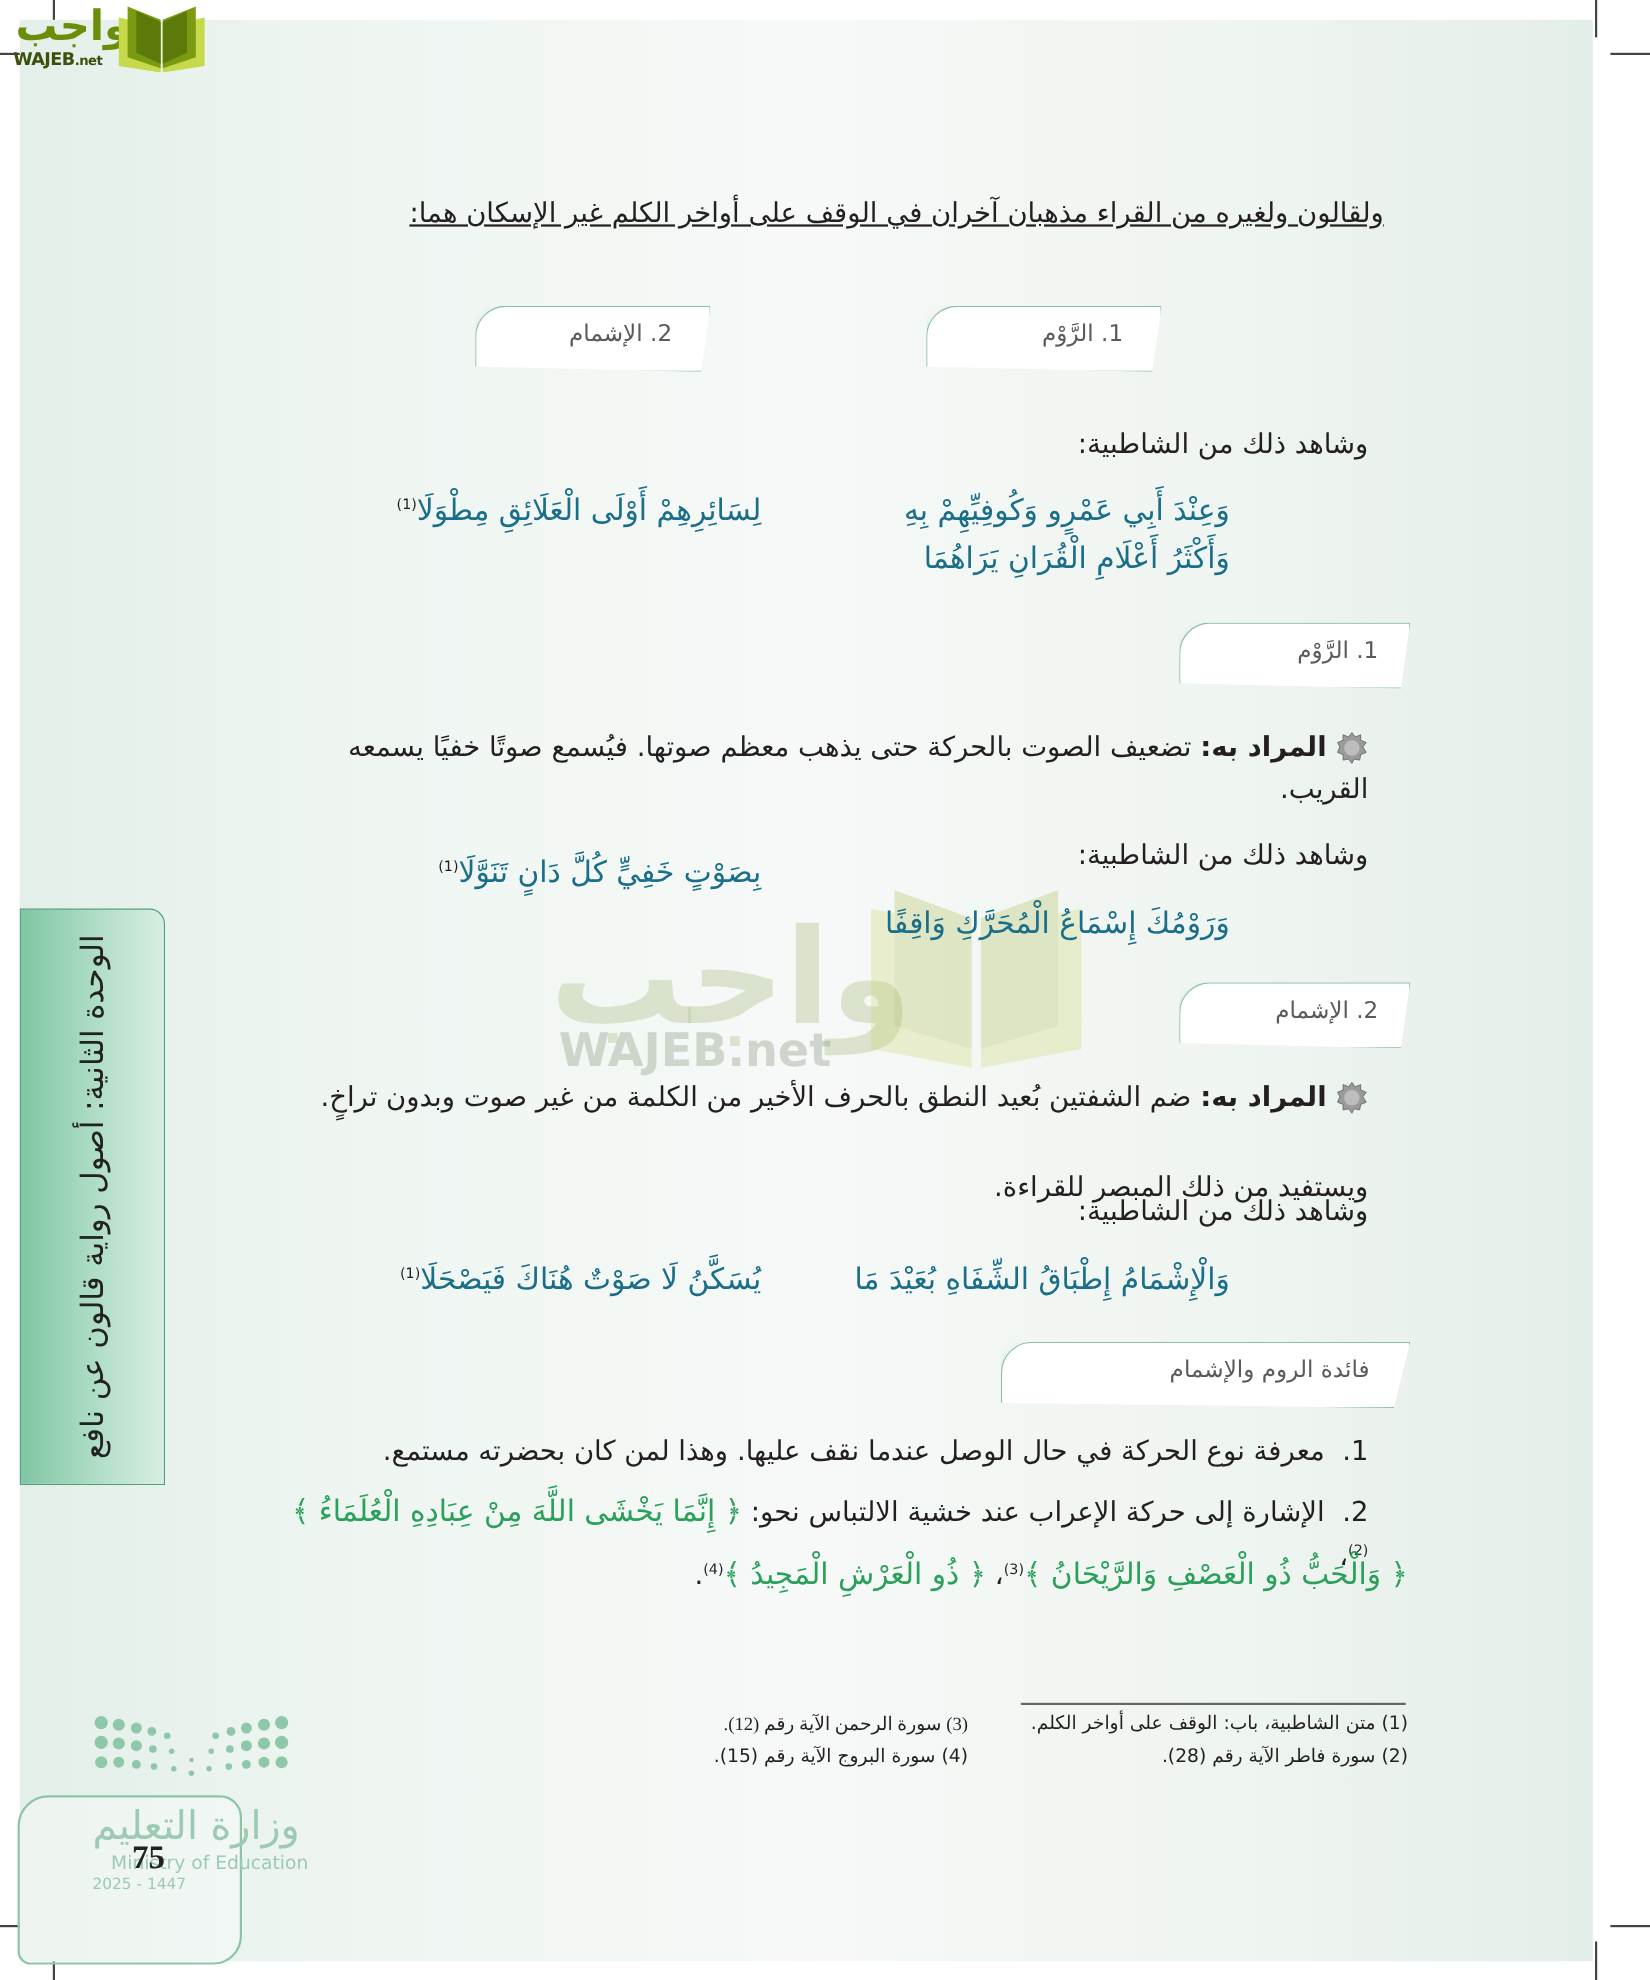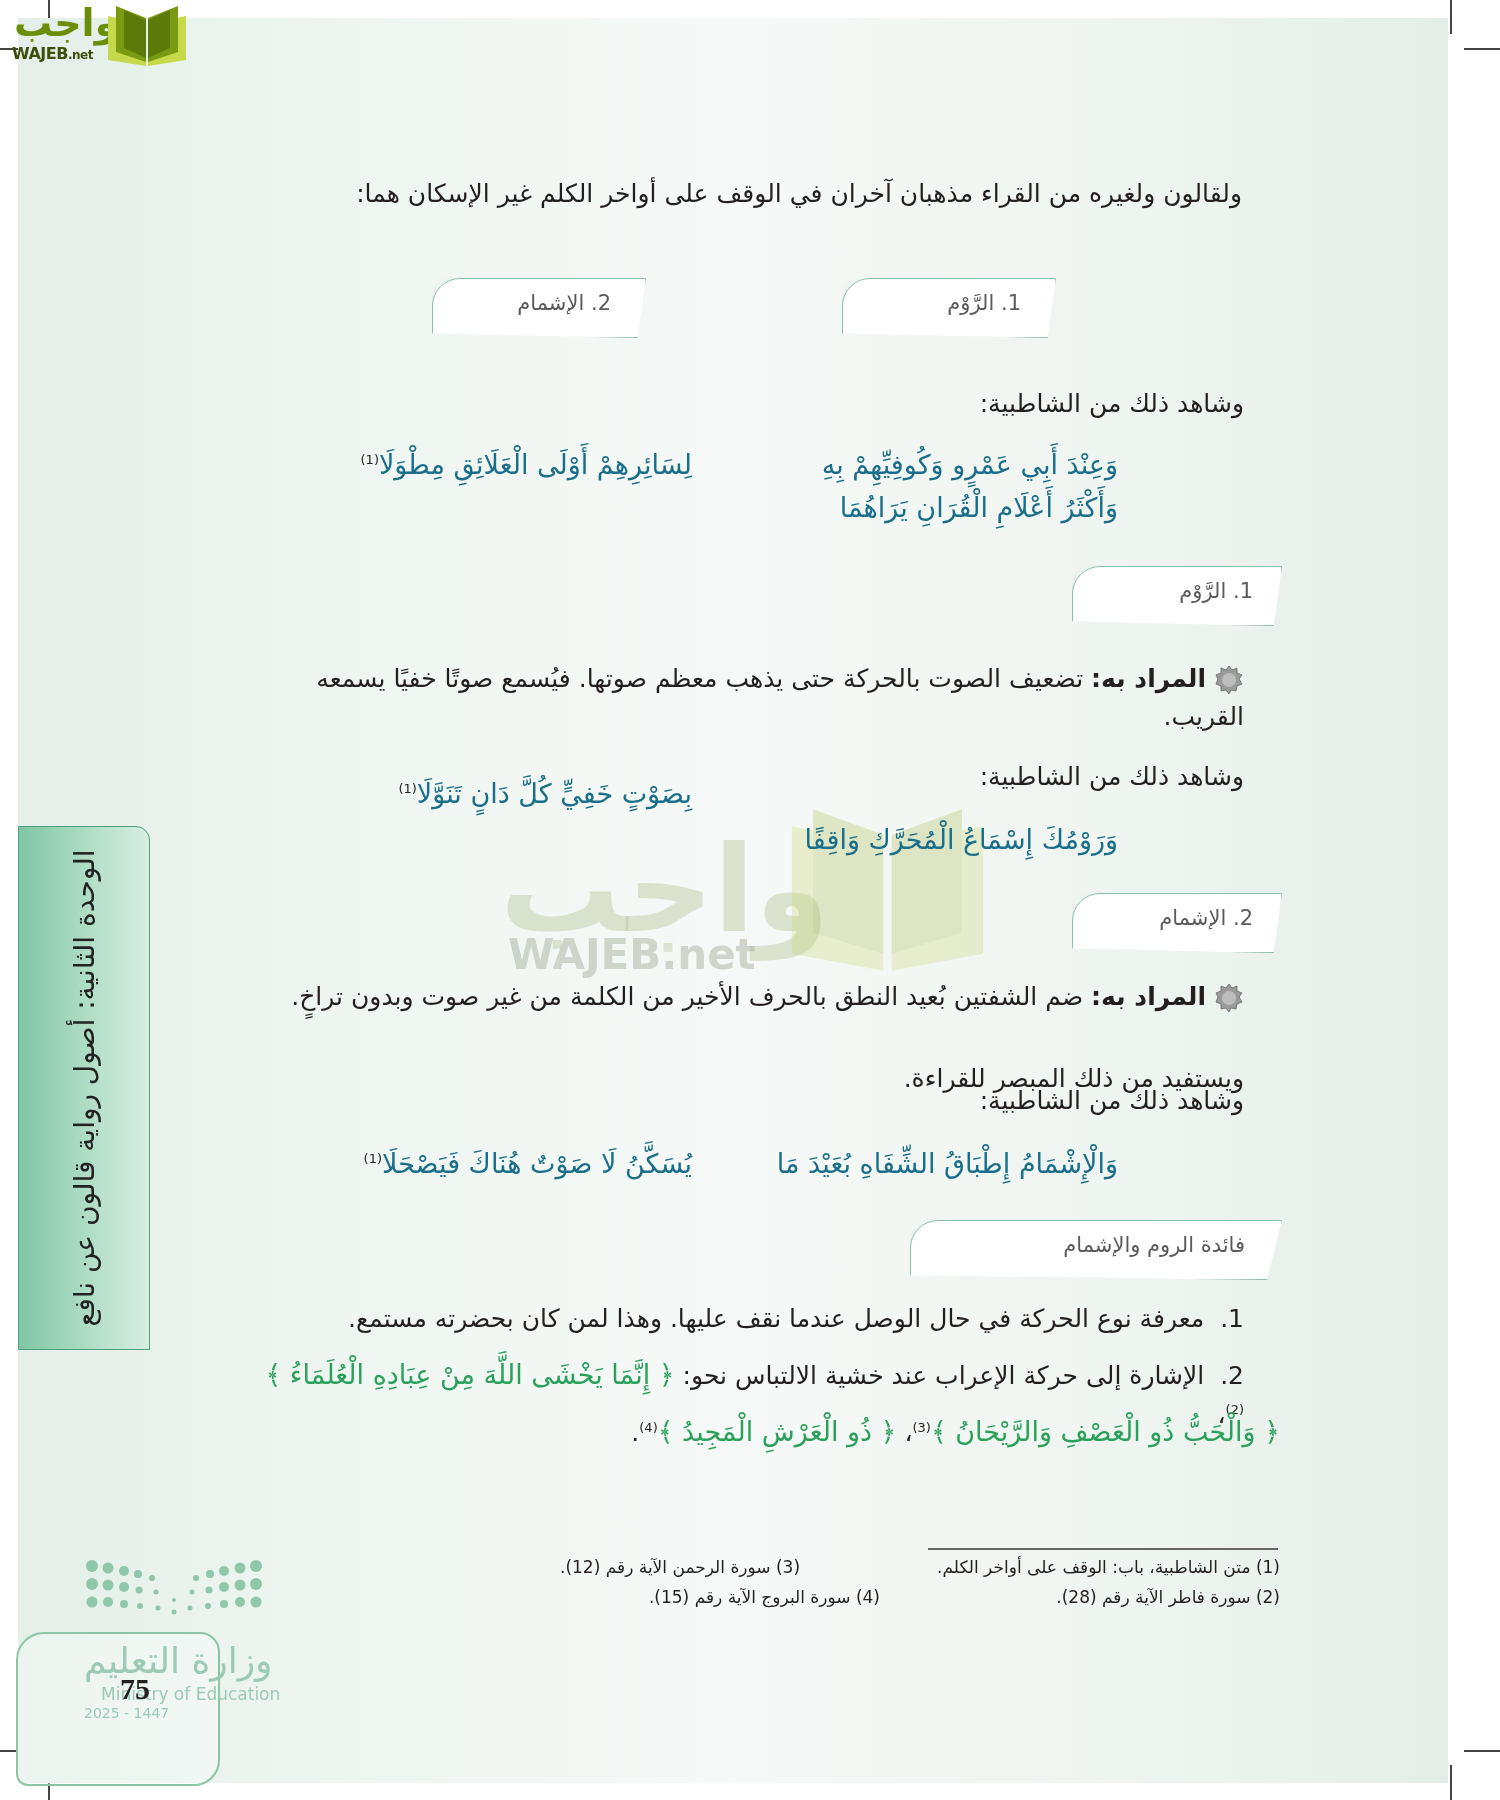--- a/index.html
+++ b/index.html
@@ -103,21 +103,21 @@
   <svg class="book" viewBox="0 0 82 62">
     <path d="M2 12 L40 20 L40 62 L2 56 Z" fill="#c5d94a"></path>
     <path d="M80 12 L42 20 L42 62 L80 56 Z" fill="#c5d94a"></path>
     <path d="M10 2 L40 14 L40 58 L10 48 Z" fill="#7a9a12"></path>
     <path d="M72 2 L42 14 L42 58 L72 48 Z" fill="#7a9a12"></path>
     <path d="M18 6 L40 16 L40 54 L18 44 Z" fill="#5c7a0a"></path>
     <path d="M64 6 L42 16 L42 54 L64 44 Z" fill="#5c7a0a"></path>
   </svg>
 </div>
 
-<div class="abs rtl body-text" style="right:258px;top:175px;width:1000px;">ولقالون ولغيره من القراء مذهبان آخران في الوقف على أواخر الكلم غير الإسكان هما:</div>
+<div class="abs rtl body-text" style="right:242px;top:175px;width:1000px;text-decoration:underline;">ولقالون ولغيره من القراء مذهبان آخران في الوقف على أواخر الكلم غير الإسكان هما:</div>
 
 <div class="tag" style="left:842px;top:278px;width:212px;">
     <span>1. الرَّوْم</span>
   </div>
 <div class="tag" style="left:432px;top:278px;width:212px;">
     <span>2. الإشمام</span>
   </div>
 
 <div class="abs rtl body-text" style="right:256px;top:385px;width:500px;">وشاهد ذلك من الشاطبية:</div>
 
@@ -177,21 +177,21 @@
   <span class="quran">﴿ ذُو الْعَرْشِ الْمَجِيدُ ﴾</span><sup class="fn-ref">(4)</sup>.
 </div>
 
 <div class="side-tab">
   <div class="side-tab-label">الوحدة الثانية: أصول رواية قالون عن نافع</div>
 </div>
 
 <div class="fn-line"></div>
 <div class="abs fn" style="right:220px;top:1557px;width:380px;text-align:right;">(1) متن الشاطبية، باب: الوقف على أواخر الكلم.</div>
 <div class="abs fn" style="right:220px;top:1587px;width:380px;text-align:right;">(2) سورة فاطر الآية رقم (28).</div>
-<div class="abs fn" style="right:620px;top:1557px;width:320px;text-align:left;">(3) سورة الرحمن الآية رقم (12).</div>
+<div class="abs fn" style="right:620px;top:1557px;width:320px;text-align:right;font-family:Liberation Serif, serif;">(3) سورة الرحمن الآية رقم (12).</div>
 <div class="abs fn" style="right:620px;top:1587px;width:320px;text-align:right;">(4) سورة البروج الآية رقم (15).</div>
 
 <svg class="abs" style="left:84px;top:1560px;width:180px;height:60px;" viewBox="0 0 180 60">
   <g fill="#8fc7aa">
     <circle cx="8" cy="6" r="6"></circle>
       <circle cx="24" cy="8" r="5.5"></circle>
       <circle cx="40" cy="11" r="5"></circle>
       <circle cx="54" cy="14" r="4"></circle>
       <circle cx="68" cy="18" r="3"></circle>
     <circle cx="172" cy="6" r="6"></circle>

